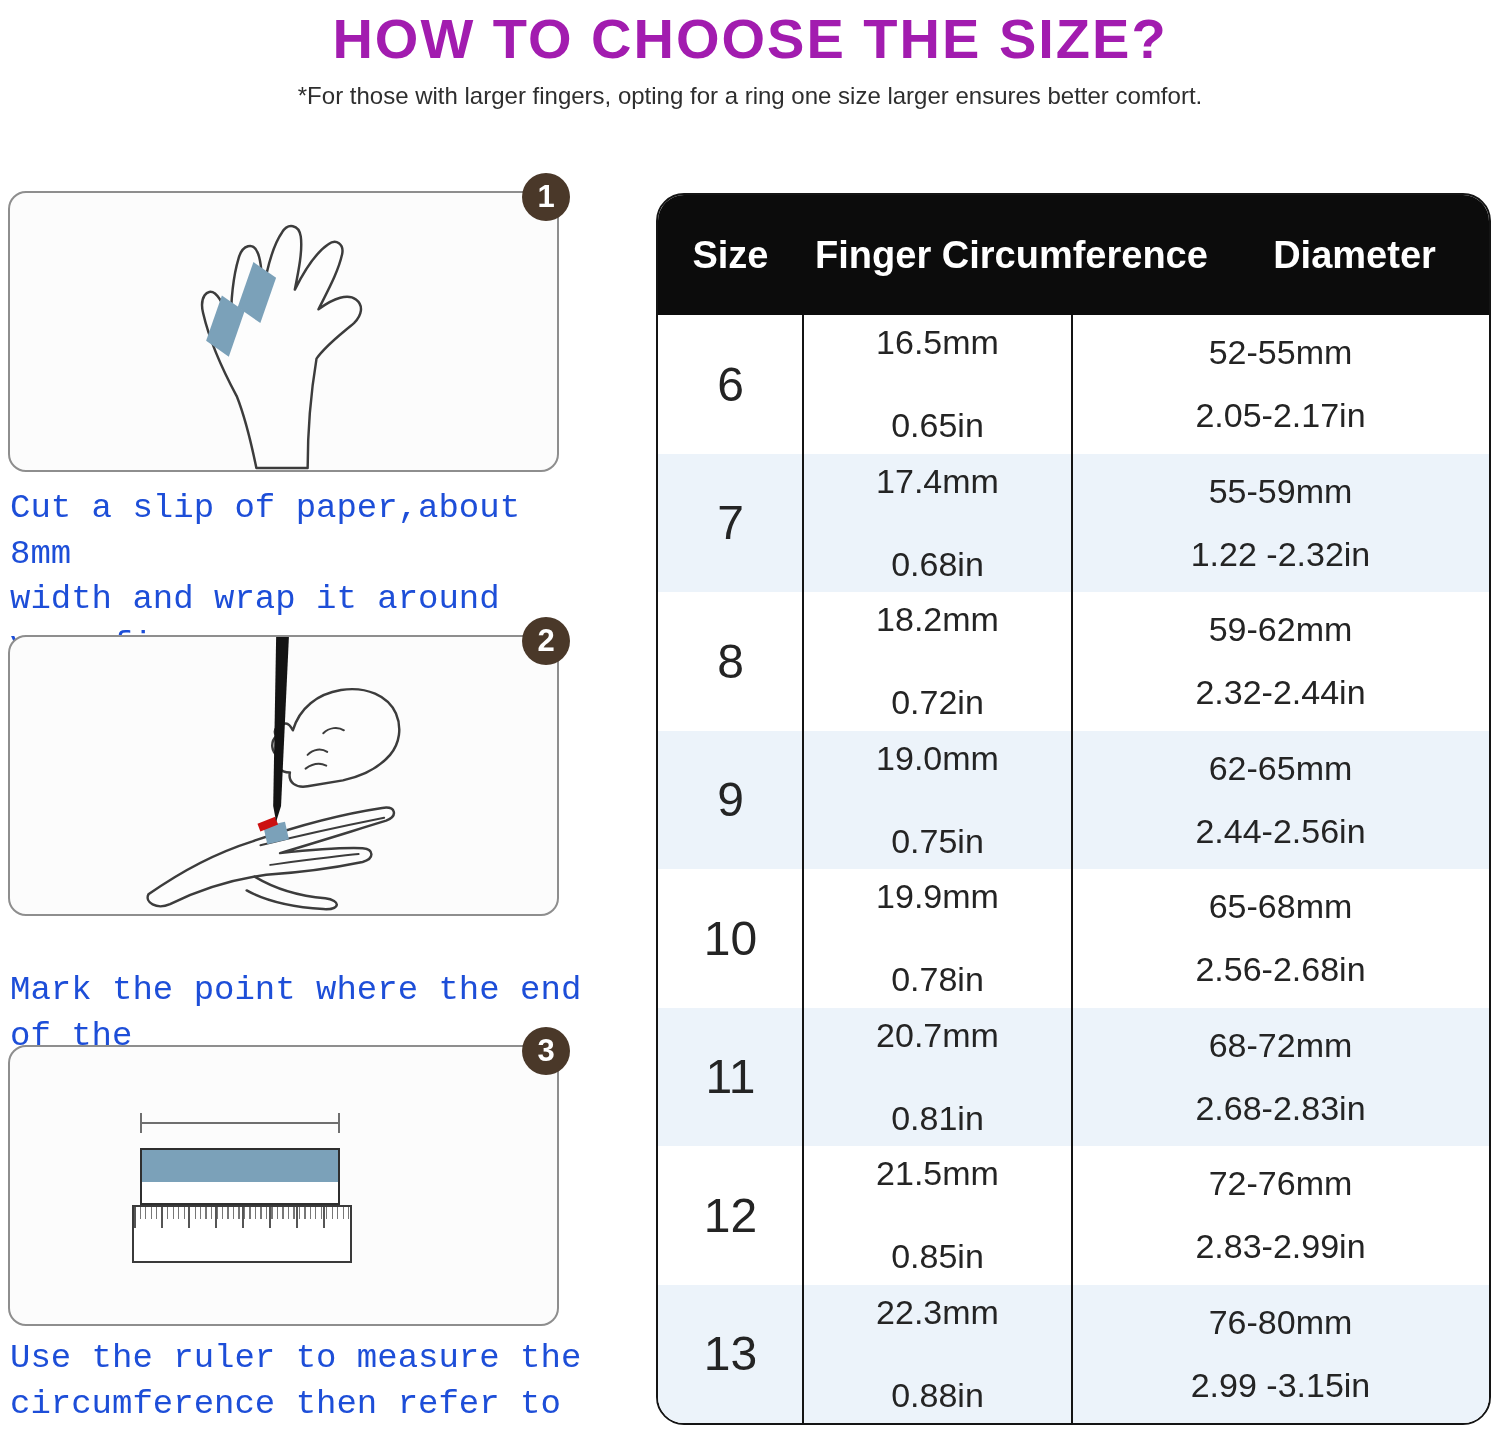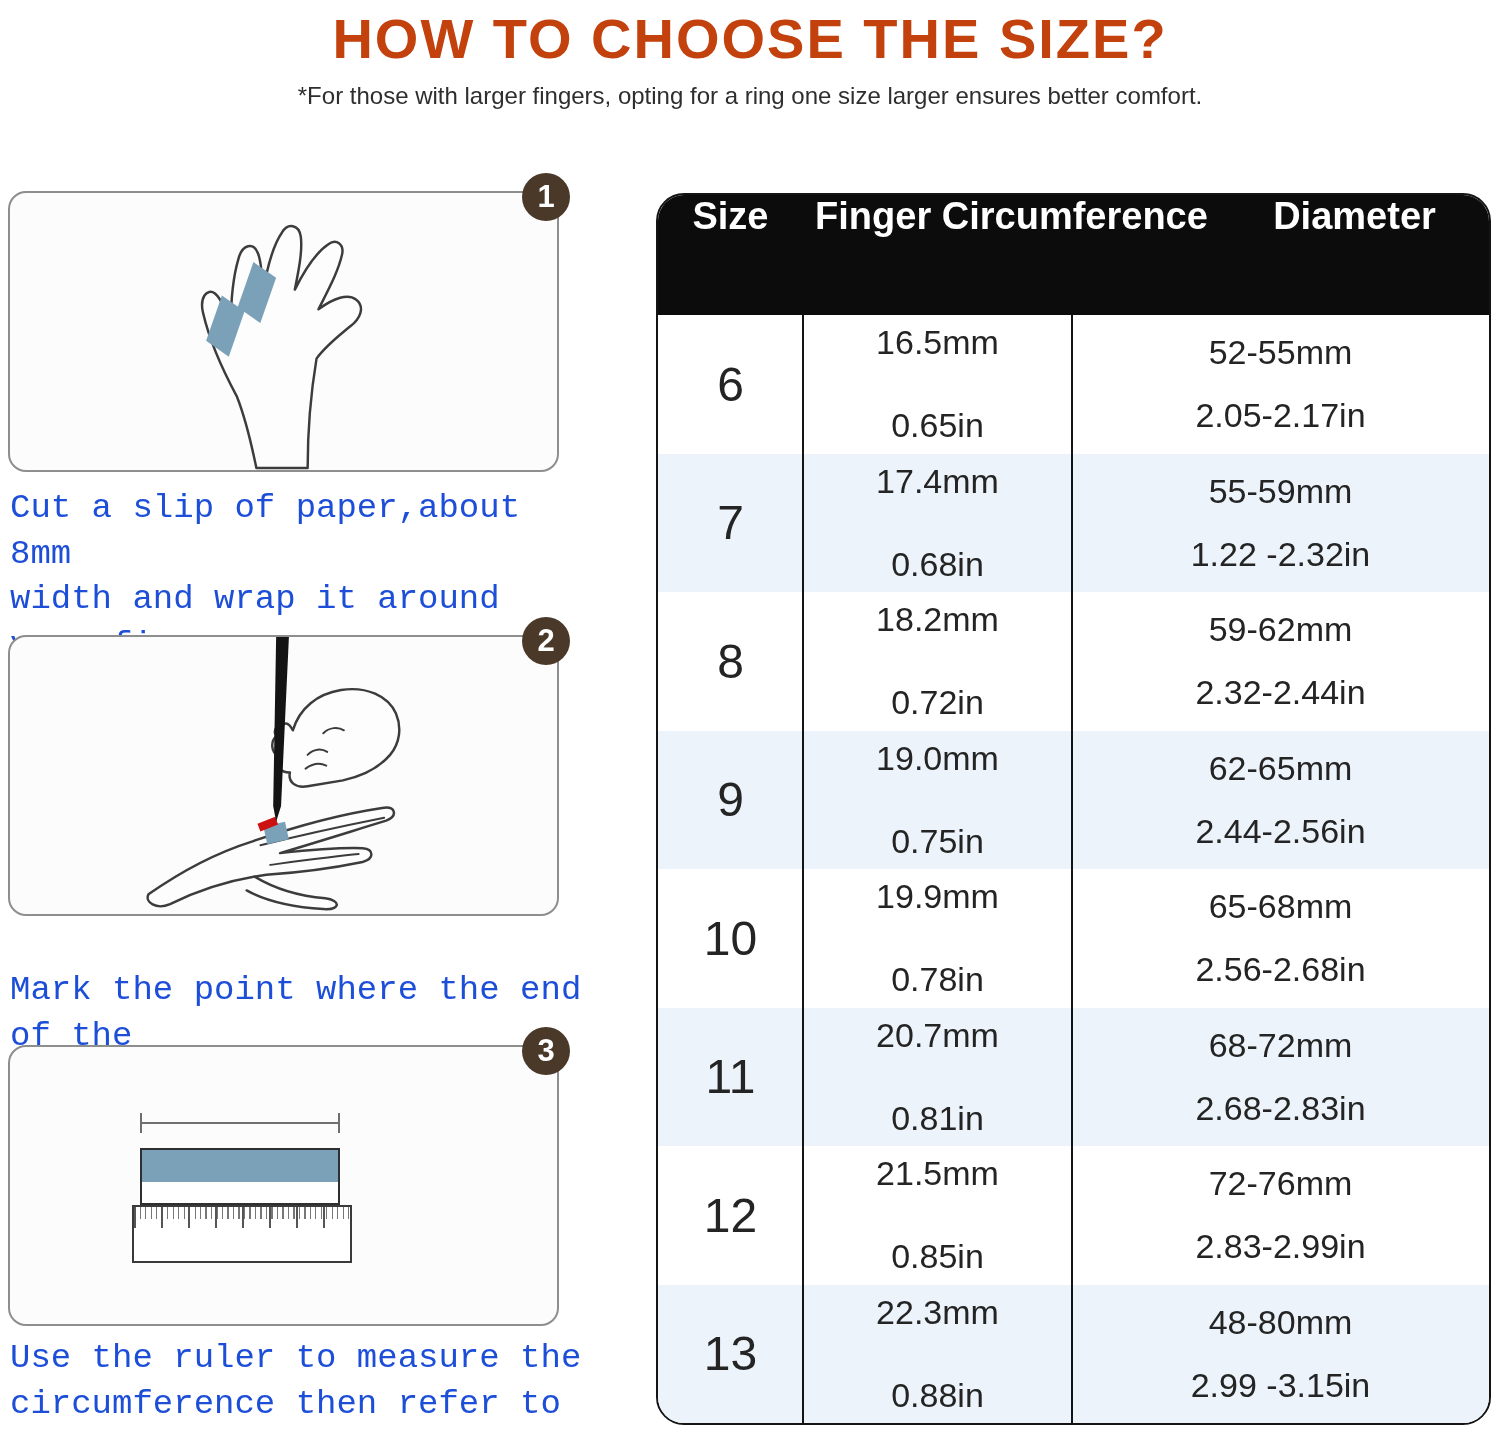--- a/index.html
+++ b/index.html
@@ -3,21 +3,21 @@
 <meta charset="utf-8">
 <style>
   * { margin:0; padding:0; box-sizing:border-box; }
   html,body { background:#ffffff; }
   body { font-family:"Liberation Sans", sans-serif; color:#1c1c1c; }
   .page { position:relative; width:1500px; height:1434px; background:#fff; overflow:hidden; }
 
   
   .title {
     position:absolute; top:6px; left:0; width:100%;
-    text-align:center; font-size:56px; font-weight:bold; letter-spacing:2px; color:#c2410c;
+    text-align:center; font-size:56px; font-weight:bold; letter-spacing:2px; color:#a21caf;
   }
   .subtitle {
     position:absolute; top:82px; left:0; width:100%;
     text-align:center; font-size:24px; color:#2e2e2e;
   }
 
   
   .card {
     position:absolute; left:8px; width:551px; height:281px;
     background:#fcfcfc; border:2px solid #8e8e8e; border-radius:18px;
@@ -57,21 +57,21 @@
     background-repeat:no-repeat,no-repeat;
   }
 
   
   .chart {
     position:absolute; left:656px; top:193px; width:835px; height:1232px;
     border:2px solid #141414; border-radius:28px; overflow:hidden; background:#fff;
   }
   .thead {
     display:flex; height:120px; background:#0c0c0c; color:#fff;
-    font-weight:bold; font-size:38px; 
+    font-weight:bold; font-size:38px; align-items:center;
   }
   .th { text-align:center; }
   .col1 { width:145px; } .col2 { width:269px; } .col3 { flex:1; }
   .tbody { position:absolute; left:0; top:120px; right:0; bottom:0; display:flex; flex-direction:column; }
   .trow { flex:1; display:flex; background:#fff; }
   .trow.alt { background:#ecf3fa; }
   .cell { display:flex; flex-direction:column; justify-content:center; align-items:center; gap:24px; font-size:34px; color:#242424; }
   .c-size { width:145px; font-size:48px; gap:0; }
   .c-diam { width:269px;gap:44px; }
   .c-circ { flex:1; }
@@ -279,21 +279,21 @@
 
   <div class="trow alt">
     <div class="cell c-size">
       <div>13</div>
     </div>
     <div class="cell c-diam">
       <div>22.3mm</div>
       <div>0.88in</div>
     </div>
     <div class="cell c-circ">
-      <div>48-80mm</div>
+      <div>76-80mm</div>
       <div>2.99 -3.15in</div>
     </div>
   </div>
 </div>
     <div class="vline v1"></div>
     <div class="vline v2"></div>
   </div>
 
 </div>
 

